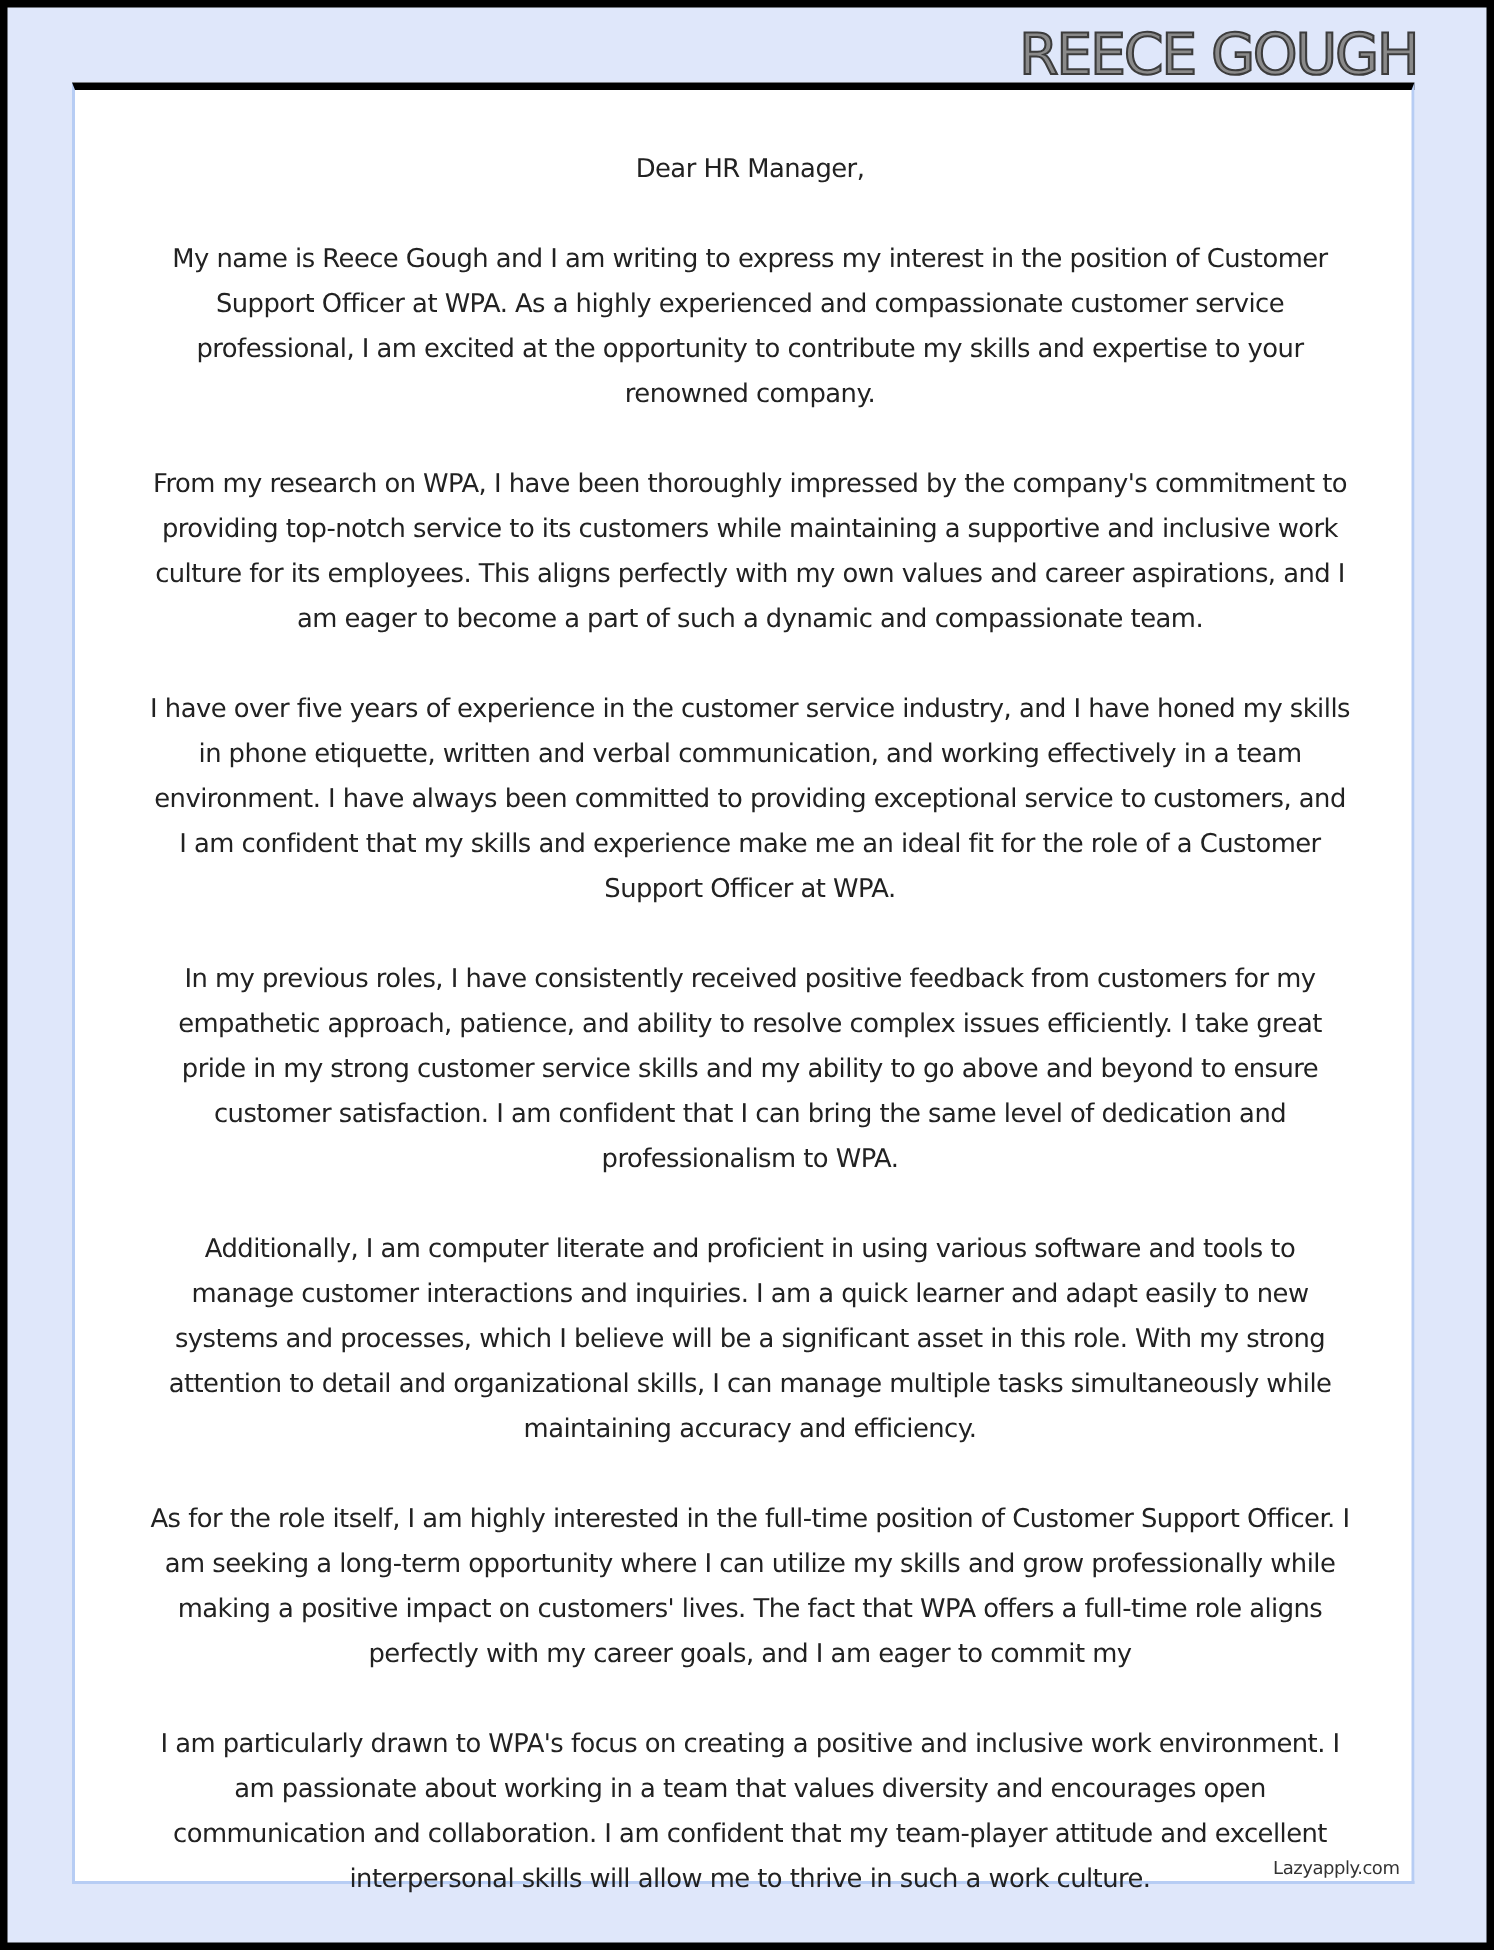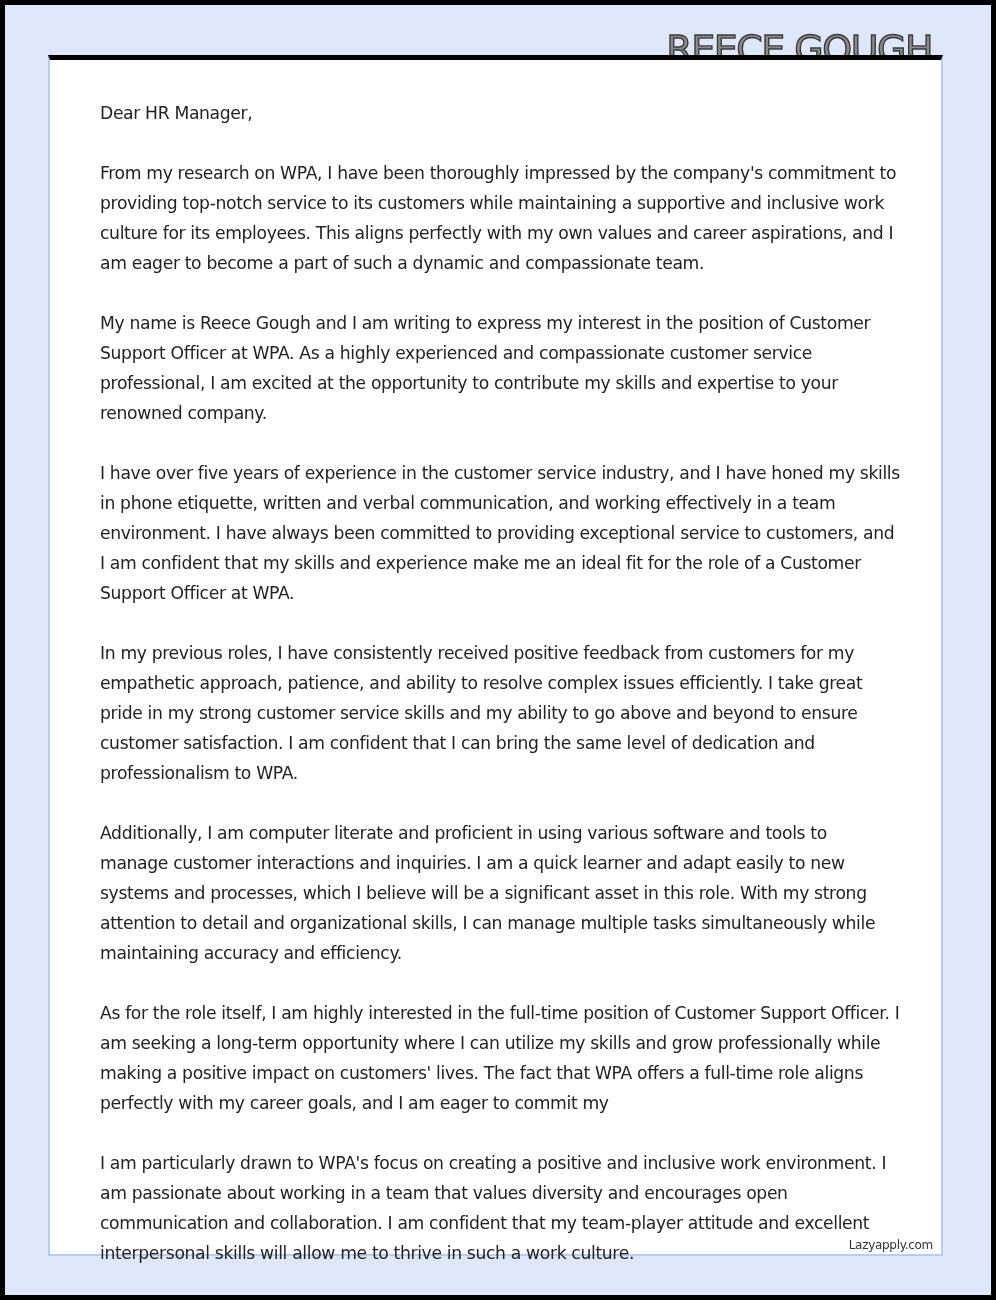--- a/index.html
+++ b/index.html
@@ -20,21 +20,21 @@
     top: 5px;
     width: 986px;
     height: 1290px;
     background: #dfe7fa;
     overflow: hidden;
   }
   .name-heading {
     position: absolute;
     right: 46px;
     top: 9px;
-    margin: 13px;
+    margin: 0;
     font-family: "DejaVu Sans", sans-serif;
     font-weight: normal;
     font-size: 38px;
     letter-spacing: -1.5px;
     line-height: 44px;
     color: #8a8a8a;
     -webkit-text-stroke: 1.4px #3c3c3c;
     white-space: nowrap;
     text-align: center;
   }
@@ -58,20 +58,21 @@
     width: 800px;
     font-family: "DejaVu Sans", sans-serif;
     font-size: 17.2px;
     line-height: 30px;
     color: #222222;
     letter-spacing: -0.35px;
     word-spacing: 0px;
   }
   .letter p {
     margin: 0 0 30px 0;
+    text-align: center;
   }
   .watermark {
     position: absolute;
     right: 8px;
     bottom: 1px;
     font-family: "DejaVu Sans", sans-serif;
     font-size: 12px;
     letter-spacing: -0.3px;
     color: #333333;
     background: #ffffff;
@@ -85,22 +86,22 @@
 <div class="canvas">
 
   <h1 class="name-heading">REECE GOUGH</h1>
 
   <div class="page">
     <div class="watermark">Lazyapply.com</div>
   </div>
 
   <div class="letter">
     <p>Dear HR Manager,</p>
+    <p>My name is Reece Gough and I am writing to express my interest in the position of Customer Support Officer at WPA. As a highly experienced and compassionate customer service professional, I am excited at the opportunity to contribute my skills and expertise to your renowned company.</p>
     <p>From my research on WPA, I have been thoroughly impressed by the company's commitment to providing top-notch service to its customers while maintaining a supportive and inclusive work culture for its employees. This aligns perfectly with my own values and career aspirations, and I am eager to become a part of such a dynamic and compassionate team.</p>
-    <p>My name is Reece Gough and I am writing to express my interest in the position of Customer Support Officer at WPA. As a highly experienced and compassionate customer service professional, I am excited at the opportunity to contribute my skills and expertise to your renowned company.</p>
     <p>I have over five years of experience in the customer service industry, and I have honed my skills in phone etiquette, written and verbal communication, and working effectively in a team environment. I have always been committed to providing exceptional service to customers, and I am confident that my skills and experience make me an ideal fit for the role of a Customer Support Officer at WPA.</p>
     <p>In my previous roles, I have consistently received positive feedback from customers for my empathetic approach, patience, and ability to resolve complex issues efficiently. I take great pride in my strong customer service skills and my ability to go above and beyond to ensure customer satisfaction. I am confident that I can bring the same level of dedication and professionalism to WPA.</p>
     <p>Additionally, I am computer literate and proficient in using various software and tools to manage customer interactions and inquiries. I am a quick learner and adapt easily to new systems and processes, which I believe will be a significant asset in this role. With my strong attention to detail and organizational skills, I can manage multiple tasks simultaneously while maintaining accuracy and efficiency.</p>
     <p>As for the role itself, I am highly interested in the full-time position of Customer Support Officer. I am seeking a long-term opportunity where I can utilize my skills and grow professionally while making a positive impact on customers' lives. The fact that WPA offers a full-time role aligns perfectly with my career goals, and I am eager to commit my</p>
     <p>I am particularly drawn to WPA's focus on creating a positive and inclusive work environment. I am passionate about working in a team that values diversity and encourages open communication and collaboration. I am confident that my team-player attitude and excellent interpersonal skills will allow me to thrive in such a work culture.</p>
   </div>
 
 </div>
 
 </body></html>

